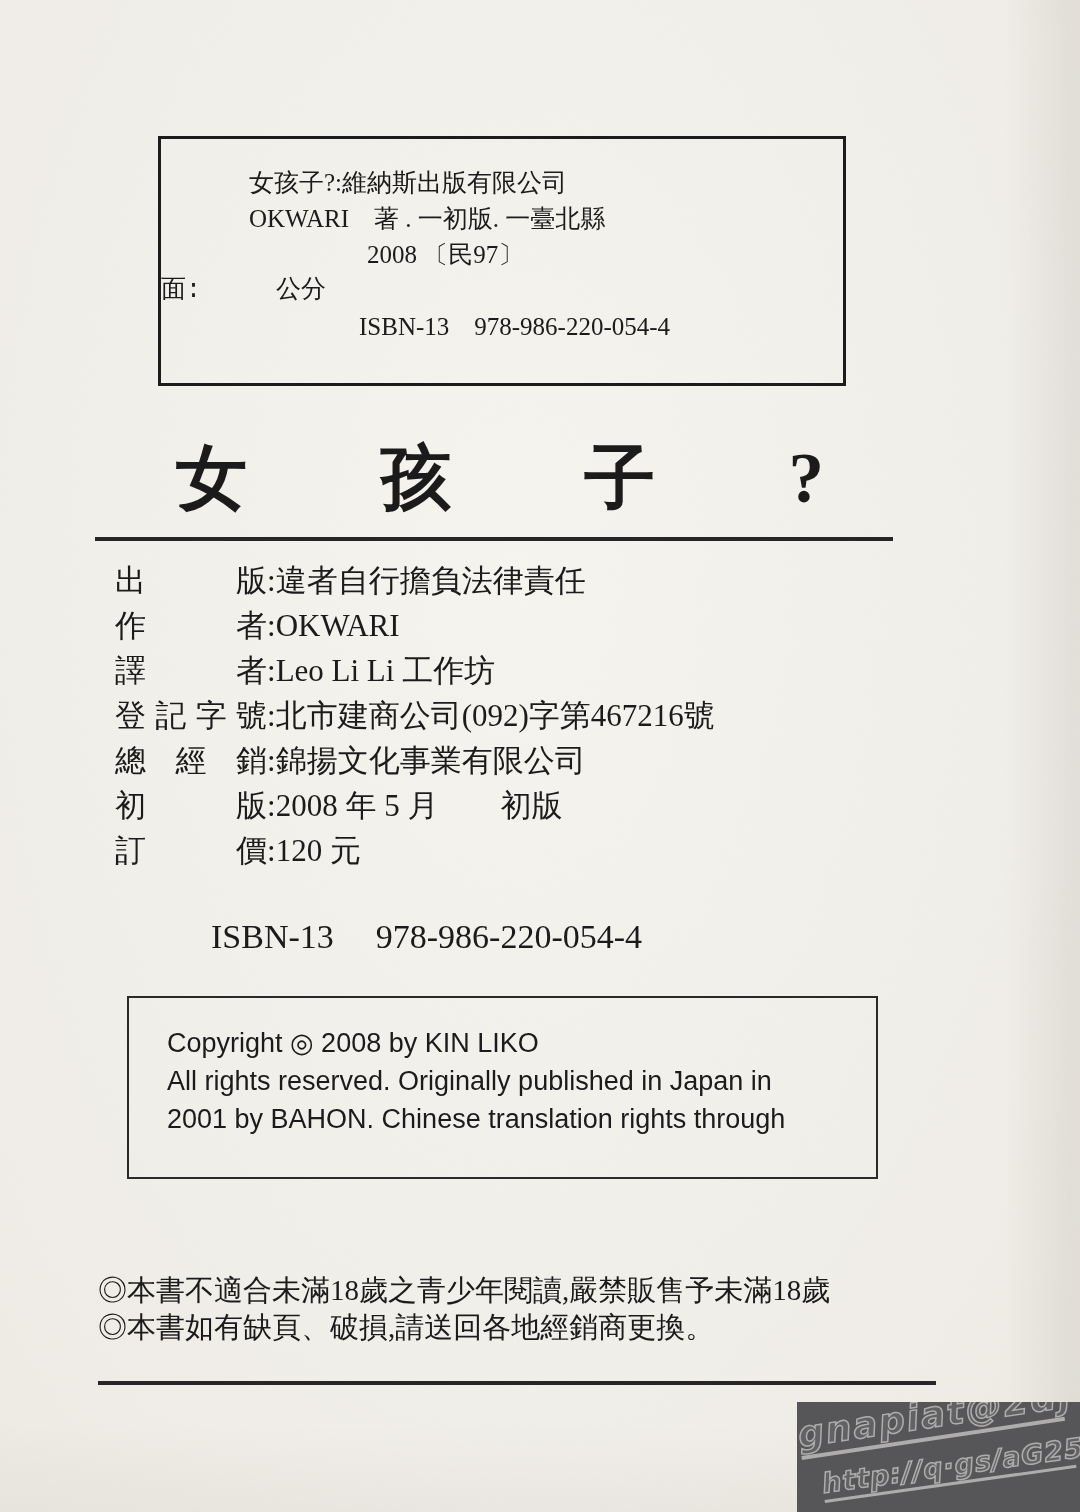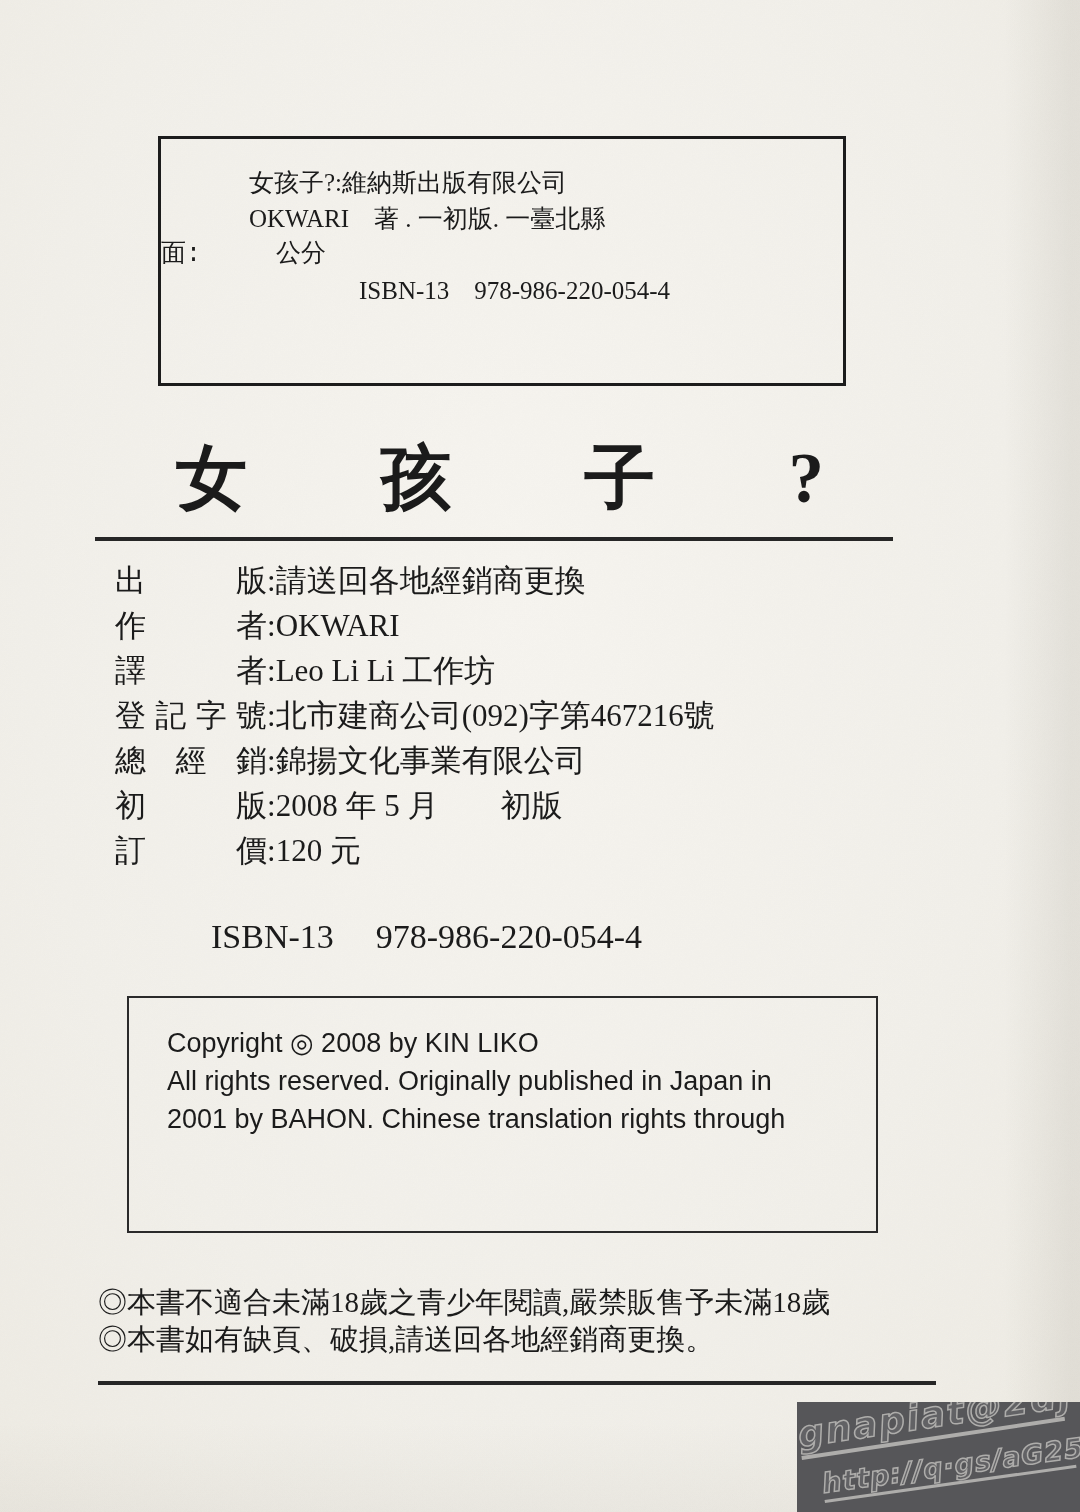--- a/index.html
+++ b/index.html
@@ -48,35 +48,35 @@
   }
   .detail-colon{display:inline-block;}
   .detail-value{display:inline-block;}
 
   
   .isbn-line{position:absolute;left:211px;top:918px;font-size:34px;white-space:nowrap;}
   .isbn-line .gap{display:inline-block;width:42px;}
 
   
   .copy-box{
-    position:absolute;left:127px;top:996px;width:751px;height:237px;
+    position:absolute;left:127px;top:996px;width:751px;height:183px;
     border:2px solid #2a2a2a;box-sizing:border-box;
     font-family:"Liberation Sans", sans-serif;
     font-size:27px;line-height:38px;
     padding:26px 20px 8px 38px;
   }
   .copy-notices{
     position:absolute;left:38px;right:98px;bottom:20px;
     display:flex;justify-content:space-between;
     font-family:"Liberation Serif", serif;
     font-size:29px;white-space:nowrap;
   }
 
   
-  .restrict{position:absolute;left:98px;top:1272px;font-size:29px;line-height:37px;white-space:nowrap;margin-top:12px;}
+  .restrict{position:absolute;left:98px;top:1272px;font-size:29px;line-height:37px;white-space:nowrap;}
   .restrict .indent{padding-left:30px;}
   .bottom-rule{position:absolute;left:98px;top:1381px;width:838px;height:4px;background:#262626;}
 
   
   .watermark{
     position:absolute;left:797px;top:1402px;width:283px;height:110px;
     background:#565659;overflow:hidden;
   }
   .wm-line{
     position:absolute;
@@ -111,35 +111,36 @@
       <feComponentTransfer>
           <feFuncA type="linear" slope="0.055"></feFuncA>
         </feComponentTransfer>
     </filter>
     <rect width="100%" height="100%" filter="url(#grainf)"></rect>
   </svg>
 
   <div class="cip-box">
     <div class="cip-l1">女孩子?:維納斯出版有限公司</div>
     <div class="cip-l2">OKWARI　著 . 一初版. 一臺北縣</div>
+    <div class="cip-l3">2008 〔民97〕</div>
     <div class="cip-l4">面:　　　公分</div>
     <div class="cip-l5">ISBN-13　978-986-220-054-4</div>
   </div>
 
   <div class="title">
     <span>女</span>
     <span>孩</span>
     <span>子</span>
     <span>?</span>
   </div>
   <div class="title-rule"></div>
 
   <div class="details">
     <div class="detail-row">
-      <span class="detail-label">出版</span><span class="detail-colon">:</span><span class="detail-value">請送回各地經銷商更換</span>
+      <span class="detail-label">出版</span><span class="detail-colon">:</span><span class="detail-value">違者自行擔負法律責任</span>
     </div>
     <div class="detail-row">
       <span class="detail-label">作者</span><span class="detail-colon">:</span><span class="detail-value">OKWARI</span>
     </div>
     <div class="detail-row">
       <span class="detail-label">譯者</span><span class="detail-colon">:</span><span class="detail-value">Leo Li Li 工作坊</span>
     </div>
     <div class="detail-row">
       <span class="detail-label">登記字號</span><span class="detail-colon">:</span><span class="detail-value">北市建商公司(092)字第467216號</span>
     </div>

